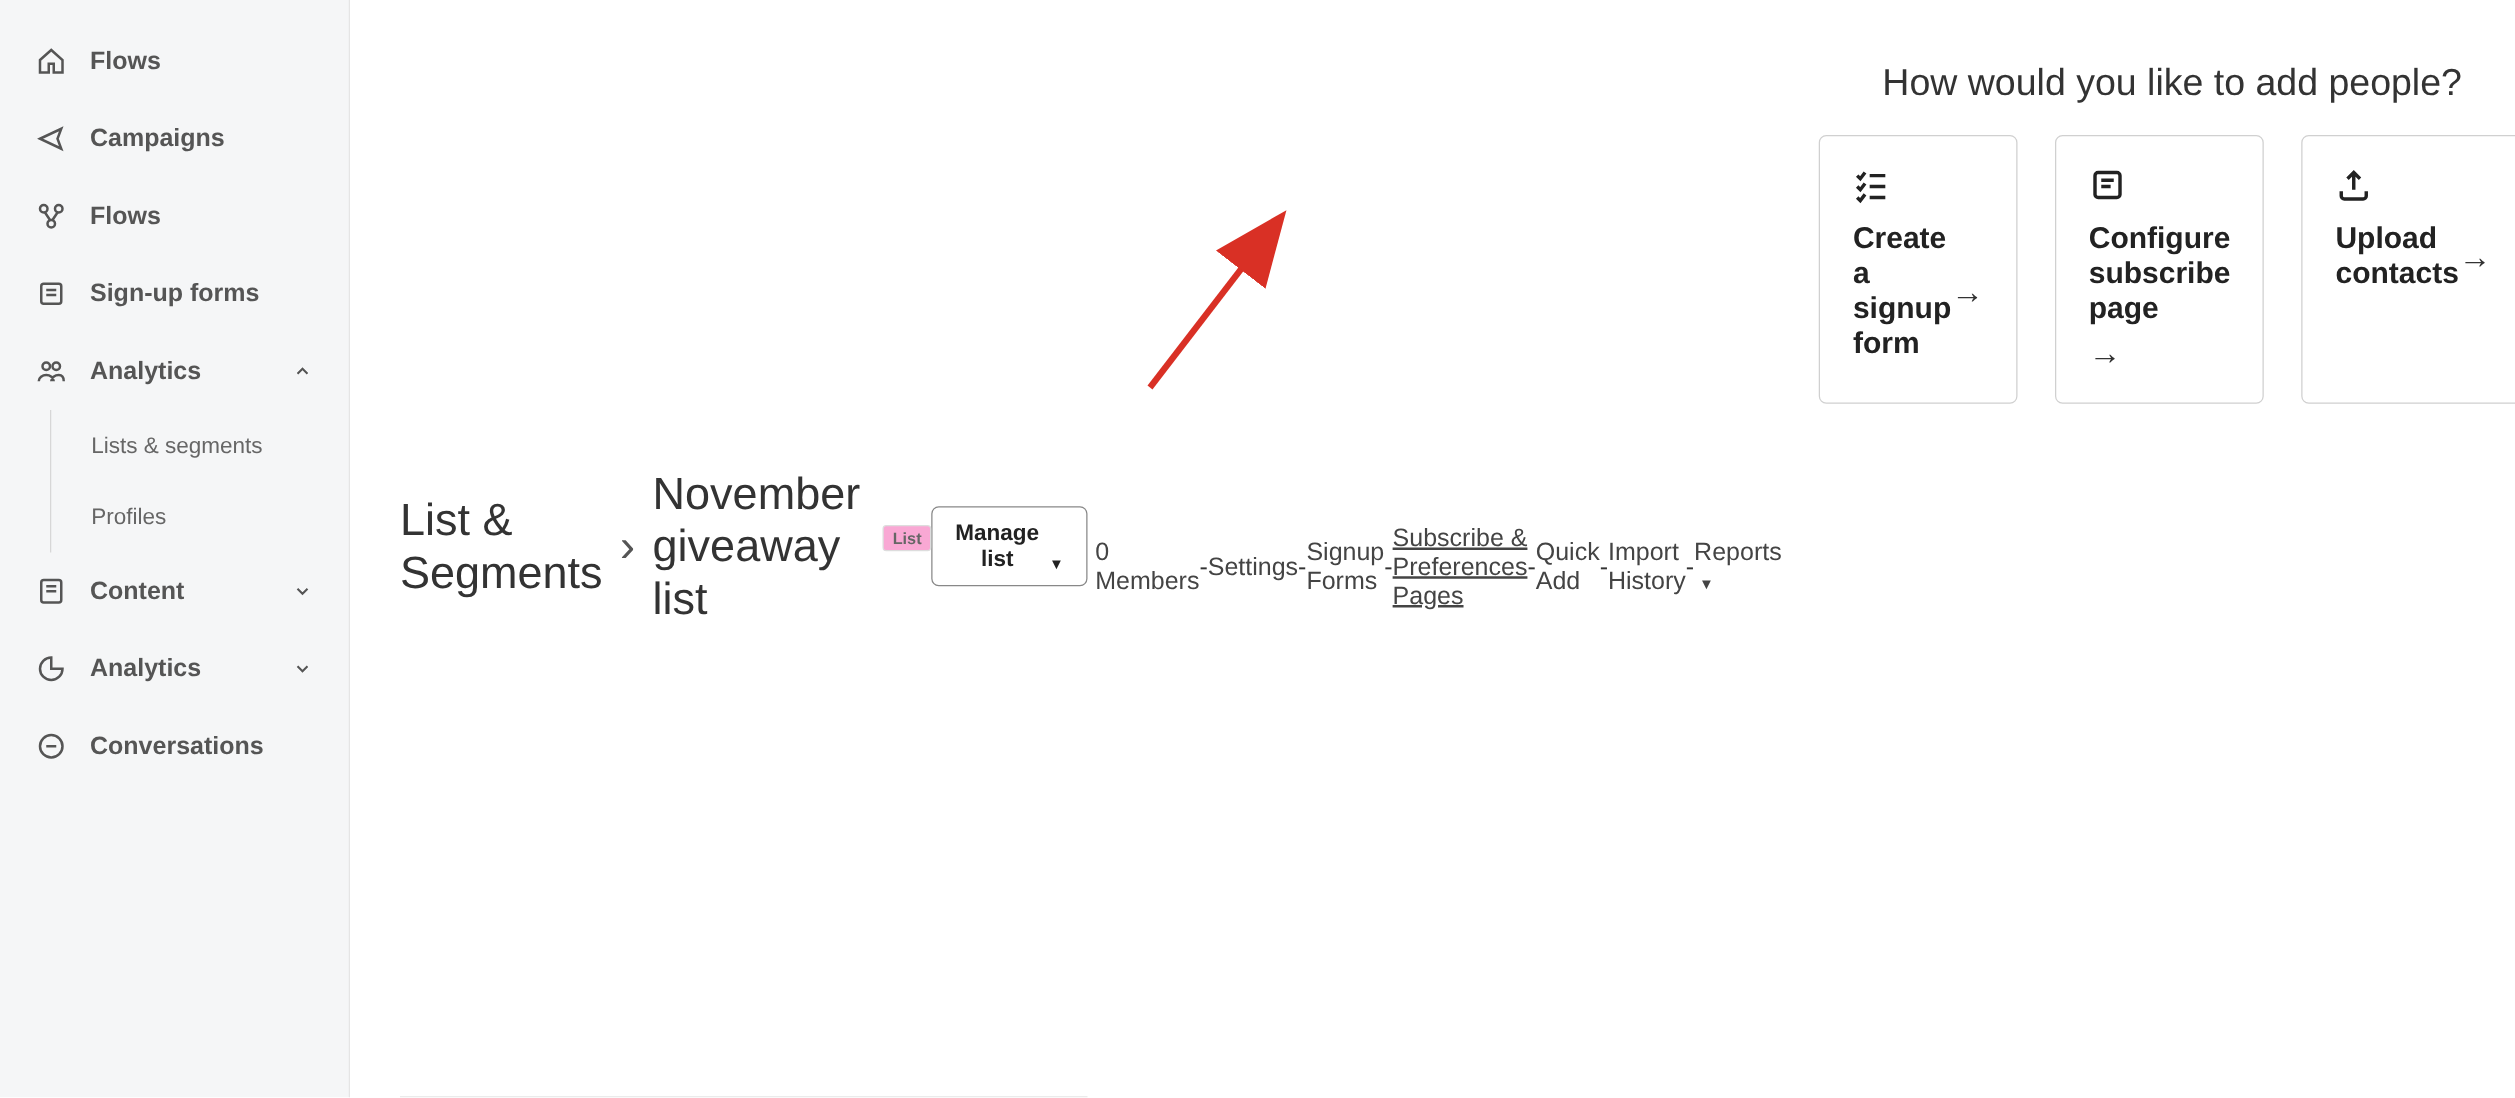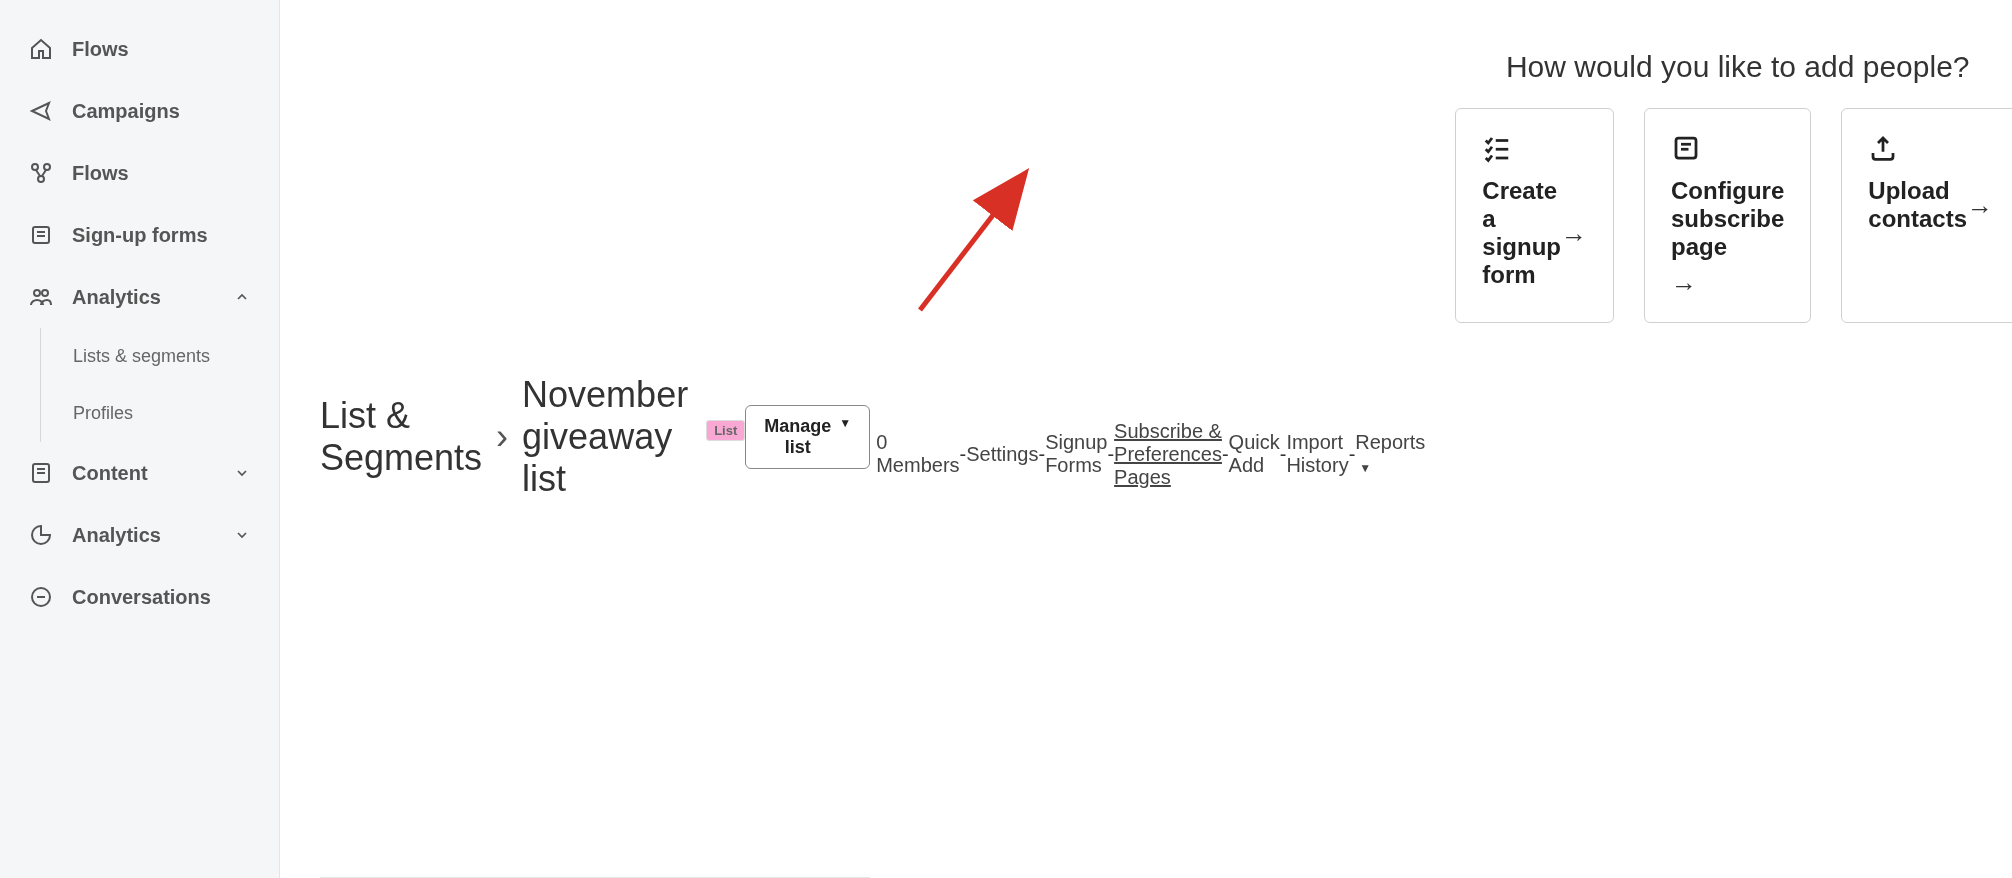--- a/index.html
+++ b/index.html
@@ -91,21 +91,21 @@
   }
   .manage-btn {
     border:1px solid #888;
     border-radius:6px;
     background:#fff;
     padding:10px 18px;
     font-size:18px;
     font-weight:700;
     cursor:pointer;
     display:flex;
-    align-items:flex-start;
+    align-items:flex-end;
     gap:8px;
     color:#222;
   }
   .manage-btn .caret-down { font-size:12px; }
 
   
   .tabs {
     display:flex;
     align-items:center;
     padding:30px 0 30px 6px;

